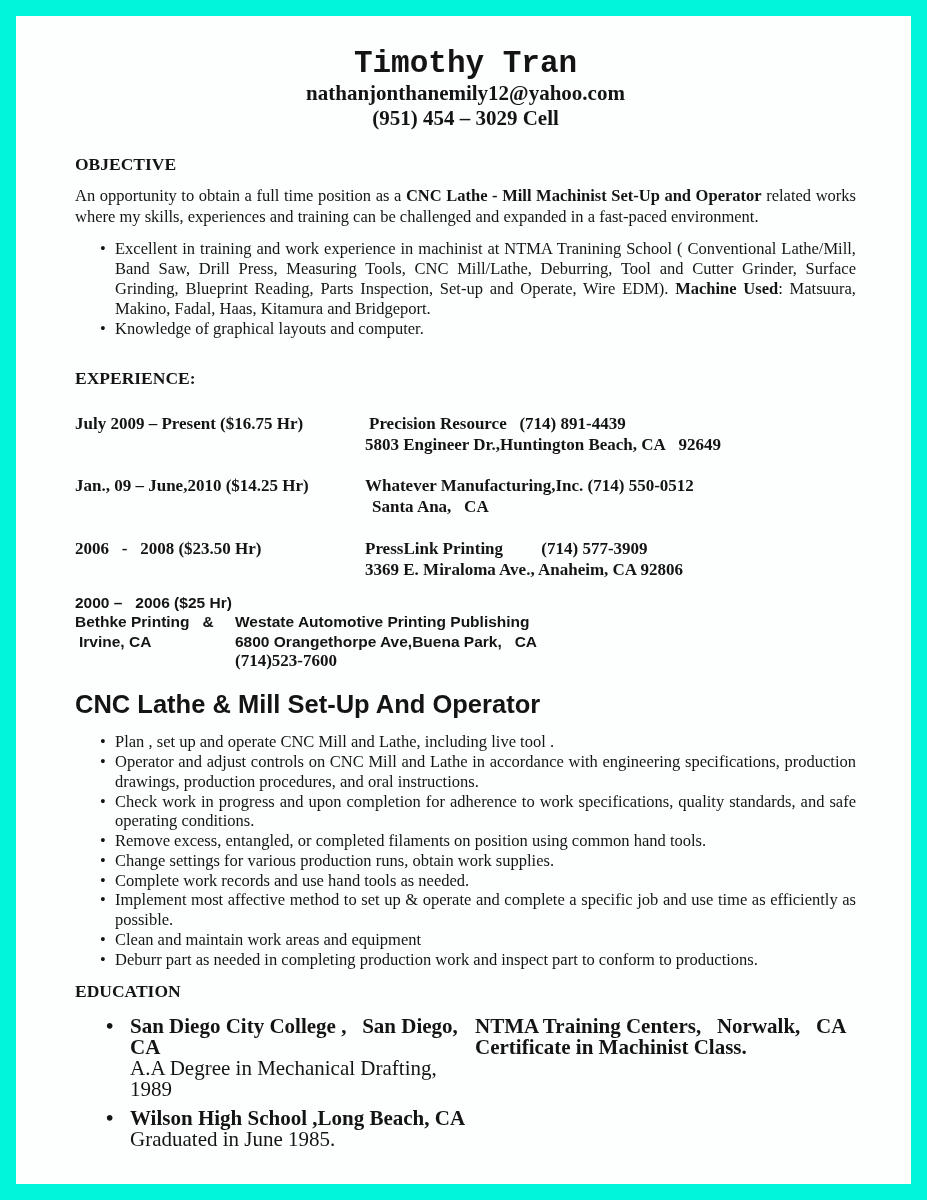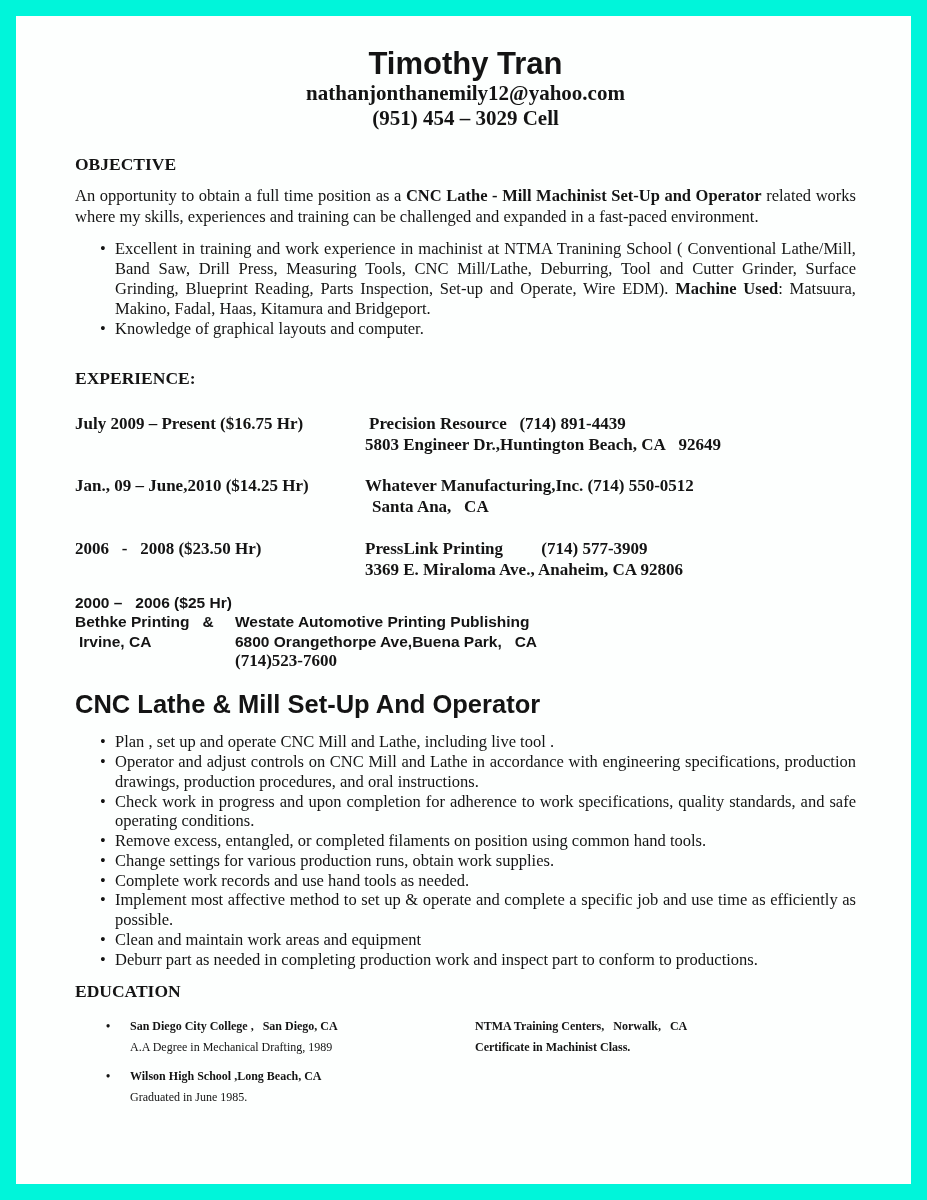--- a/index.html
+++ b/index.html
@@ -19,21 +19,21 @@
     border:16px solid var(--teal);
     background:var(--paper);
     overflow:hidden;
   }
   .content{
     padding:32px 55px 0 59px; 
   }
   
   .header{text-align:center;}
   .name{
-    font-family:Liberation Sans, sans-serif;
+    font-family:Liberation Mono, monospace;
     font-weight:bold;
     font-size:31px;
     line-height:1.06;
   }
   .contact{
     font-weight:bold;
     font-size:21px;
     line-height:1.19;
   }
   
@@ -105,21 +105,21 @@
     font-family:"Liberation Sans", sans-serif;
     font-weight:bold;
     font-size:25.5px;
     line-height:1.08;
   }
   
   .edu-item{
     position:relative;
     display:flex;
     padding-left:55px;
-    font-size:12px;
+    font-size:21px;
     line-height:21px;
   }
   .edu-item::before{
     content:"•";
     position:absolute;
     left:31px;
     top:0;
     font-weight:bold;
   }
   .edu-item-1{margin-top:16px;}

